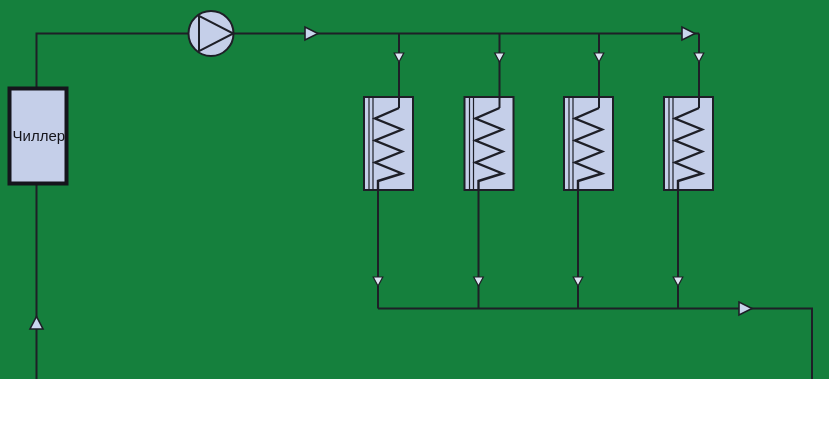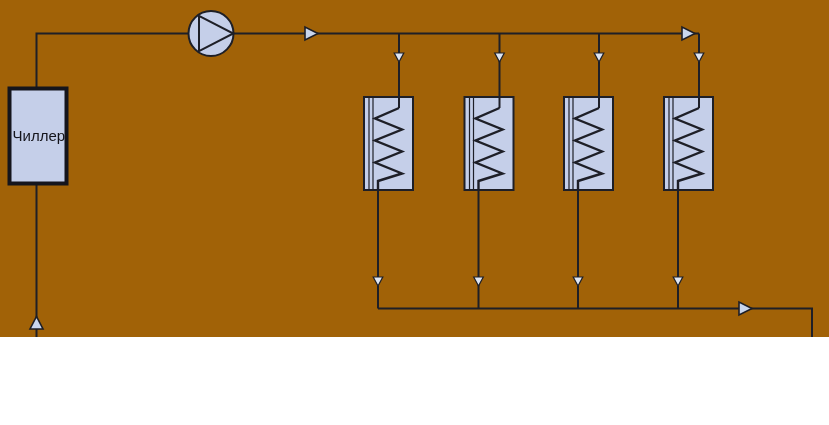--- a/index.html
+++ b/index.html
@@ -1,16 +1,16 @@
 <!DOCTYPE html>
 <html><head>
 <meta charset="utf-8">
 <style>
   html,body{margin:0;padding:0;background:#ffffff;}
-  #stage{position:relative;width:829px;height:337px;background:#a16207;overflow:hidden;}
+  #stage{position:relative;width:829px;height:379px;background:#15803d;overflow:hidden;}
   svg{display:block;}
   .chiller-label{font-family:"Liberation Sans",sans-serif;font-size:15px;fill:#15151c;}
 </style>
 </head>
 <body>
 
 <div id="stage">
   <svg id="diagram-svg" width="829" height="425" viewBox="0 0 829 425">
       <path d="M 36.5 88.5 V 33.5 H 699" fill="none" stroke="#1e1f27" stroke-width="2"></path>
       <path d="M 378 308.5 H 812 V 406.5 H 36.5 V 183.5" fill="none" stroke="#1e1f27" stroke-width="2"></path>

